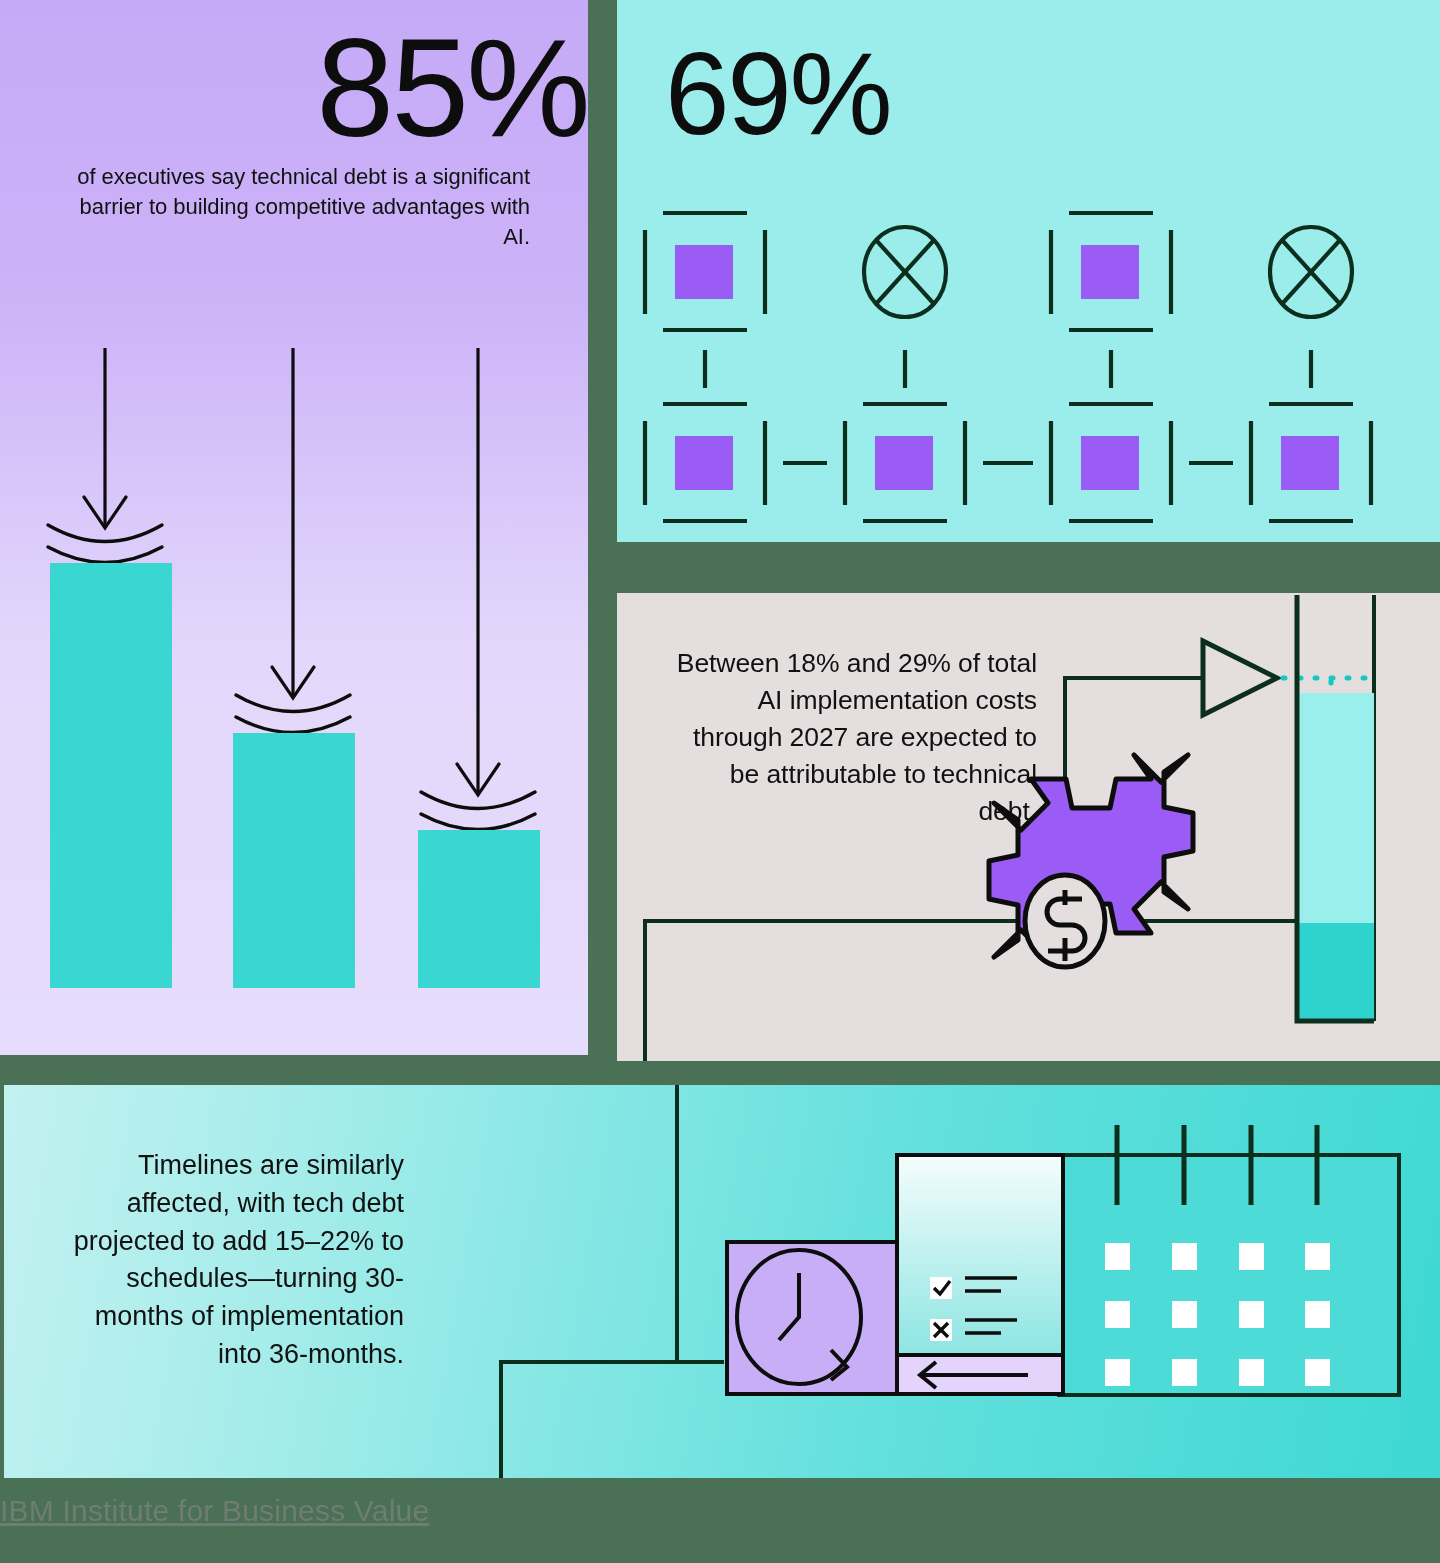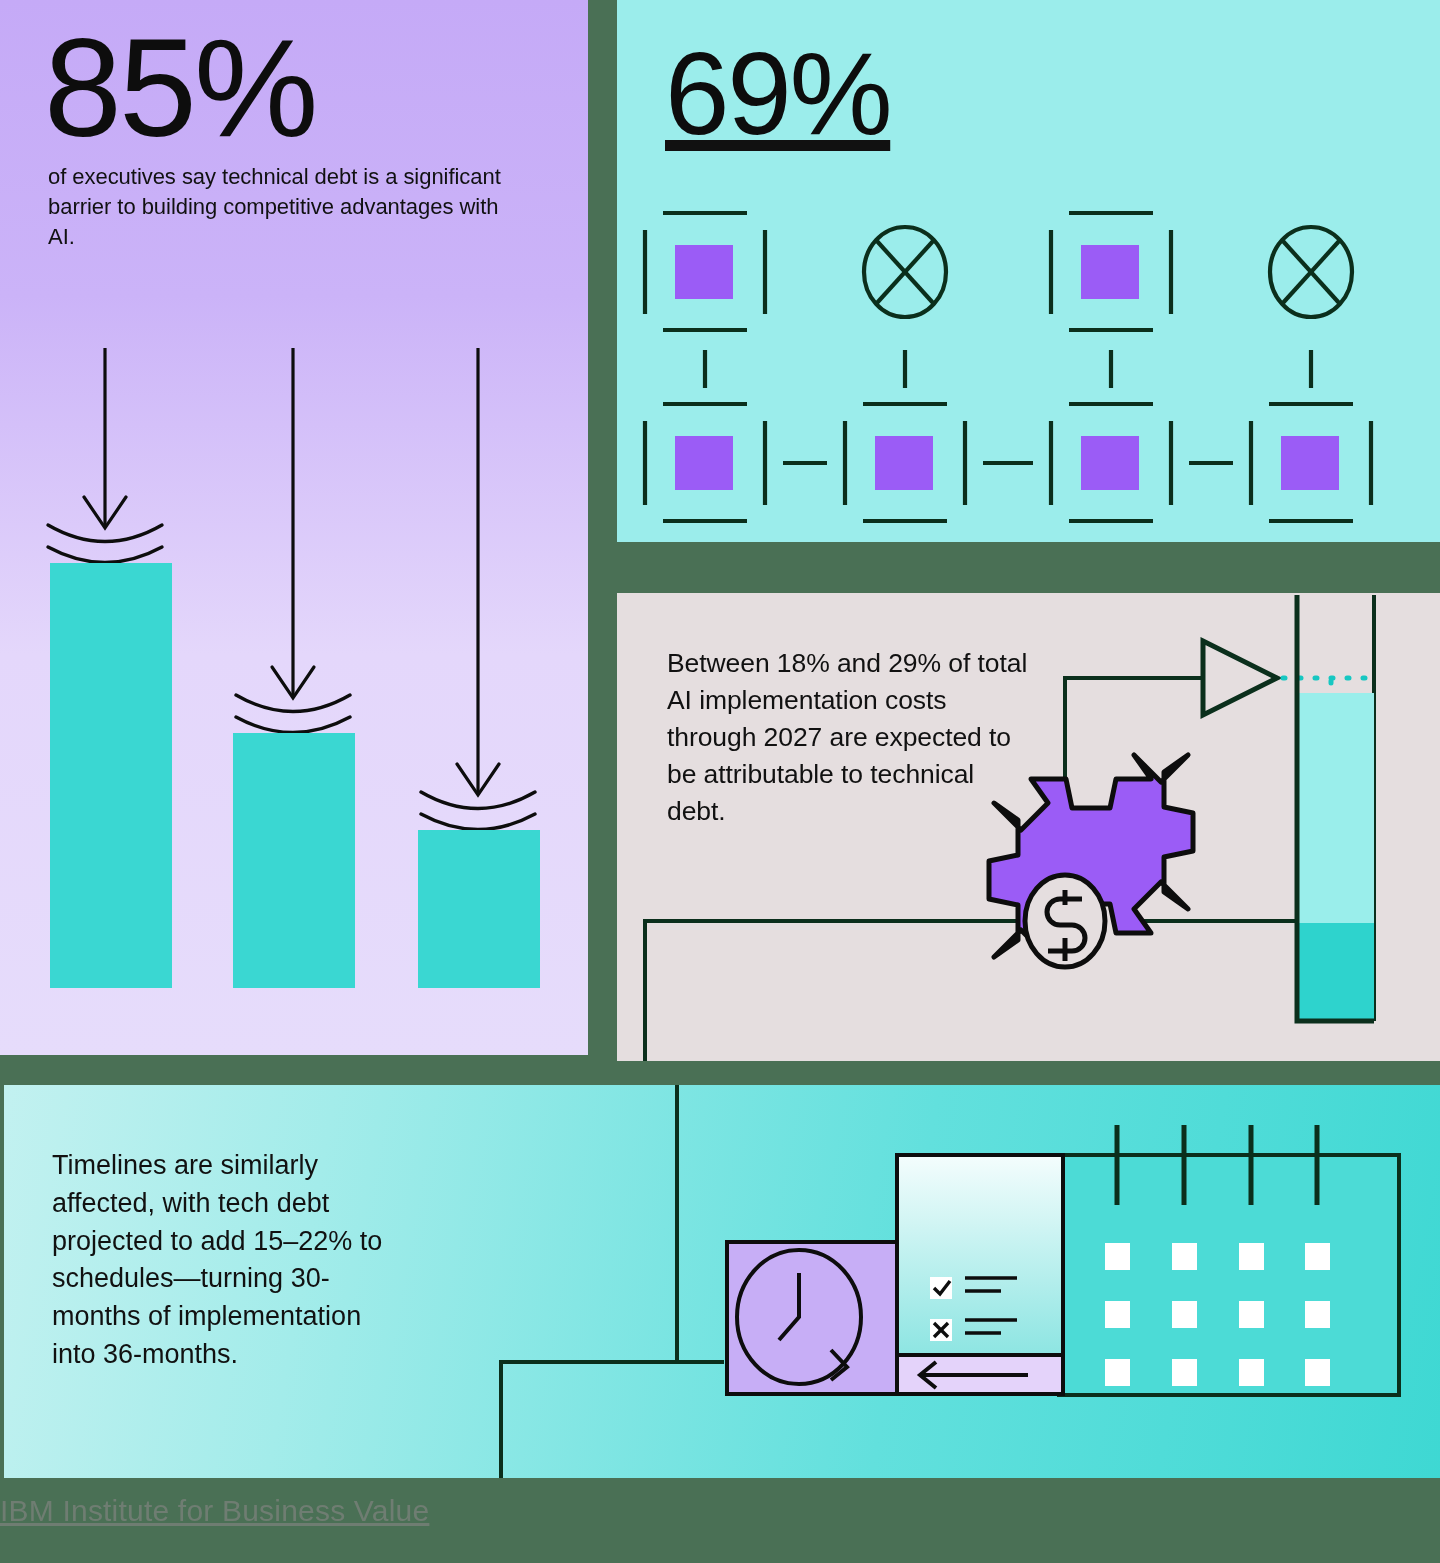--- a/index.html
+++ b/index.html
@@ -5,21 +5,21 @@
   * { margin:0; padding:0; box-sizing:border-box; }
   html,body { width:1440px; height:1563px; }
   body {
     background:#4a7055;
     font-family:"Liberation Sans", sans-serif;
     color:#111;
     position:relative;
     overflow:hidden;
   }
 
-  .panel { position:absolute; overflow:hidden; }
+  .panel { position:absolute; overflow:hidden;text-align:right; }
 
   
   #panel-stat-85 {
     left:0; top:0; width:588px; height:1055px;
     background:linear-gradient(180deg,#c5aaf7 0%, #cbb3f8 28%, #e4d7fb 62%, #e6dcfb 100%);
   }
   .bignum {
     font-weight:300;
     letter-spacing:-0.02em;
     line-height:.86;
@@ -30,21 +30,20 @@
     font-size:22px; line-height:1.36; padding:14px 0 0 48px; width:530px;
     letter-spacing:-0.002em;
   }
 
   .bars { position:absolute; left:0; top:0; width:588px; height:1055px; }
 
   
   #panel-stat-69 {
     left:617px; top:0; width:823px; height:542px;
     background:#9bedeb;
-    text-decoration:underline;
   }
   #panel-stat-69 .row { display:flex; align-items:flex-start; padding:42px 0 0 48px; }
   #panel-stat-69 .bignum { font-size:116px; line-height:.9; }
   #panel-stat-69 .blurb {
     font-size:26.5px; line-height:1.34; padding:38px 0 0 42px; width:500px;
   }
 
   
   #panel-cost {
     left:617px; top:593px; width:899px; height:468px;

